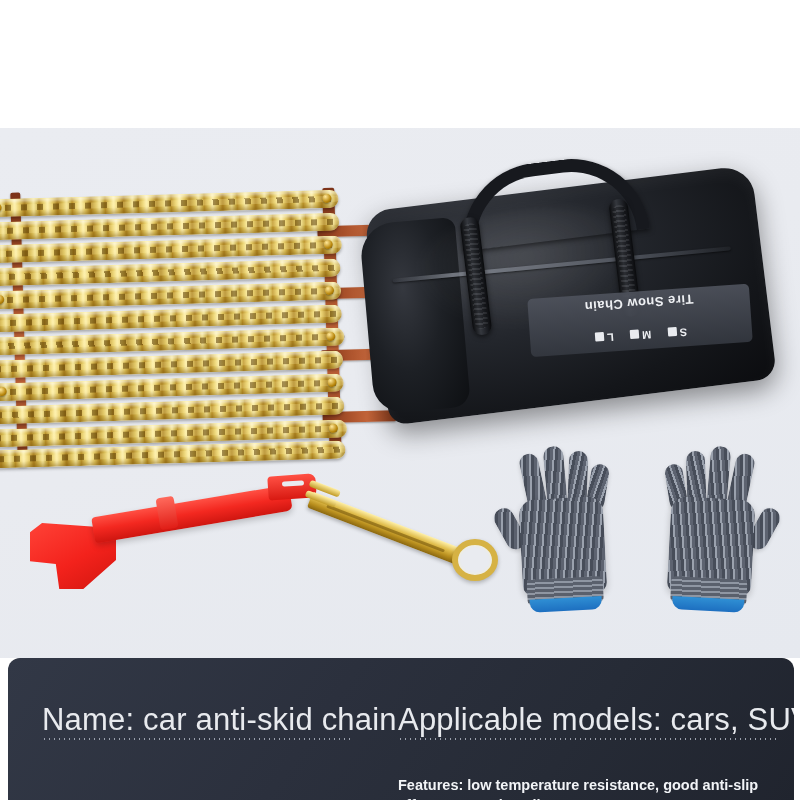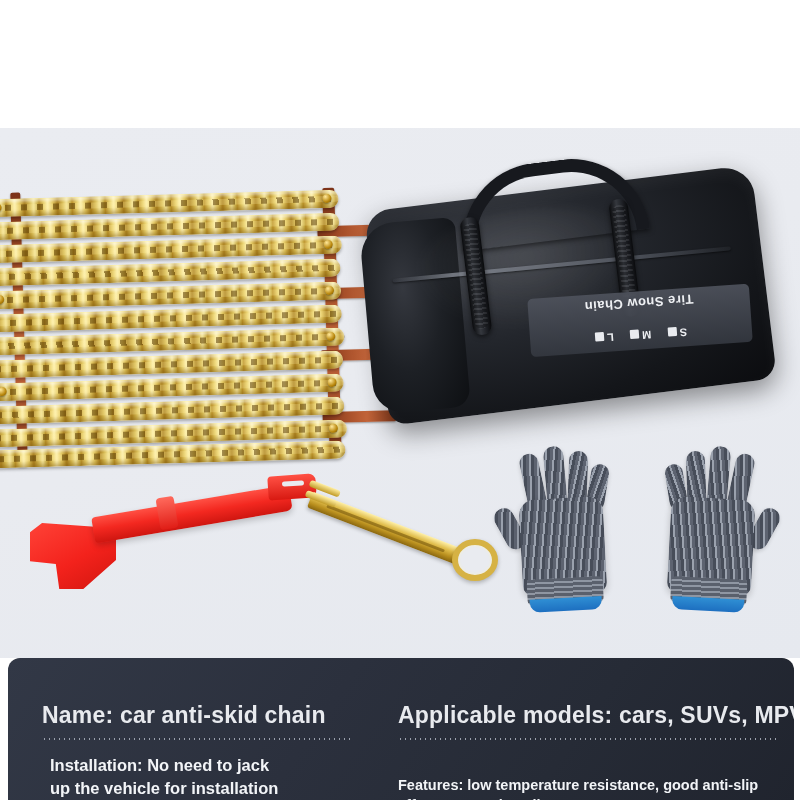--- a/index.html
+++ b/index.html
@@ -364,22 +364,22 @@
     overflow: hidden;
   }
   .info-col { position: absolute; top: 0; height: 146px; }
   .col-left  { left: 32px;  width: 340px; }
   .col-right { left: 390px; width: 380px; }
 
   .lead-line {
     position: absolute;
     color: #e8eaee;
     font-family: "Liberation Sans Narrow", "Liberation Sans", sans-serif;
-    font-size: 23px;
-    font-weight: bold;
+    font-size: 31px;
+    font-weight: normal;
     white-space: nowrap;
     letter-spacing: .2px;
   }
   .col-left  .lead-line { left: 2px;  top: 44px; }
   .col-right .lead-line { left: 0px;  top: 44px; }
 
   .dotline {
     position: absolute;
     height: 2px;
     background-image: radial-gradient(circle, #aeb4c0 0.8px, transparent 1px);
@@ -502,22 +502,20 @@
           <div class="cuff-edge"></div>
       </div>
     </div>
   </div>
 
   <div class="info-panel">
 
     <div class="info-col col-left">
       <div class="lead-line">Name: car anti-skid chain</div>
       <div class="dotline"></div>
-      <div class="sub-line" style="white-space:pre">Installation: No need to jack
-up the vehicle for installation</div>
     </div>
 
     <div class="info-col col-right">
       <div class="lead-line">Applicable models: cars,  SUVs, MPVs, etc</div>
       <div class="dotline"></div>
       <div class="sub-line" style="white-space:pre">Features: low temperature resistance, good anti-slip
 effect, easy to install</div>
     </div>
 
   </div>

